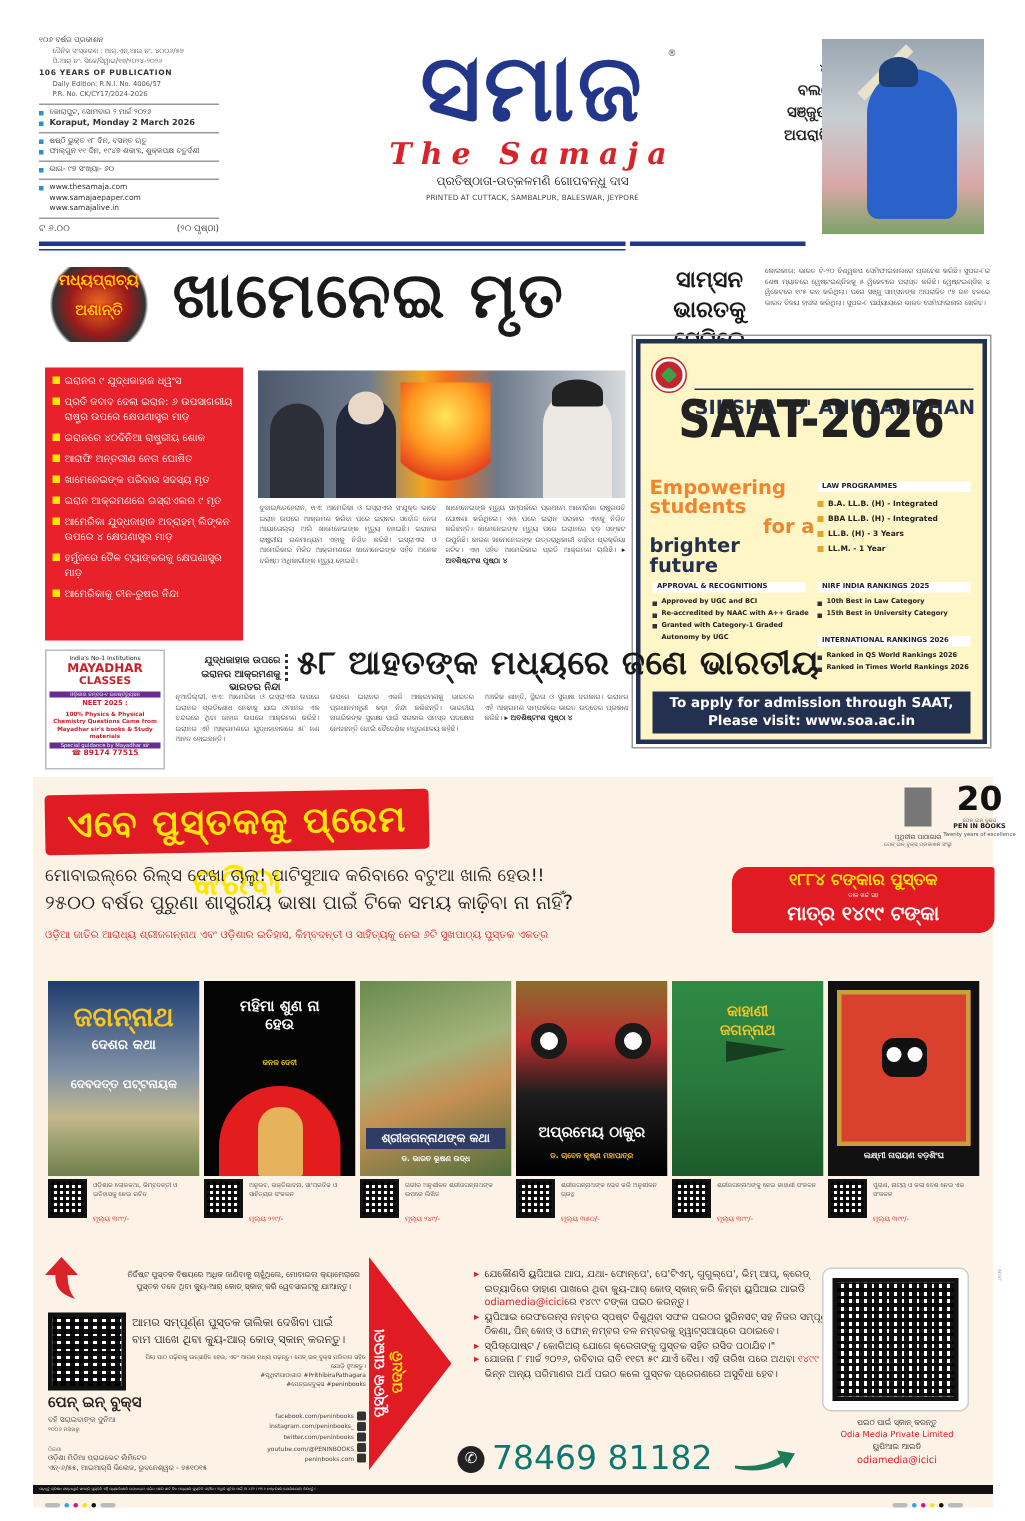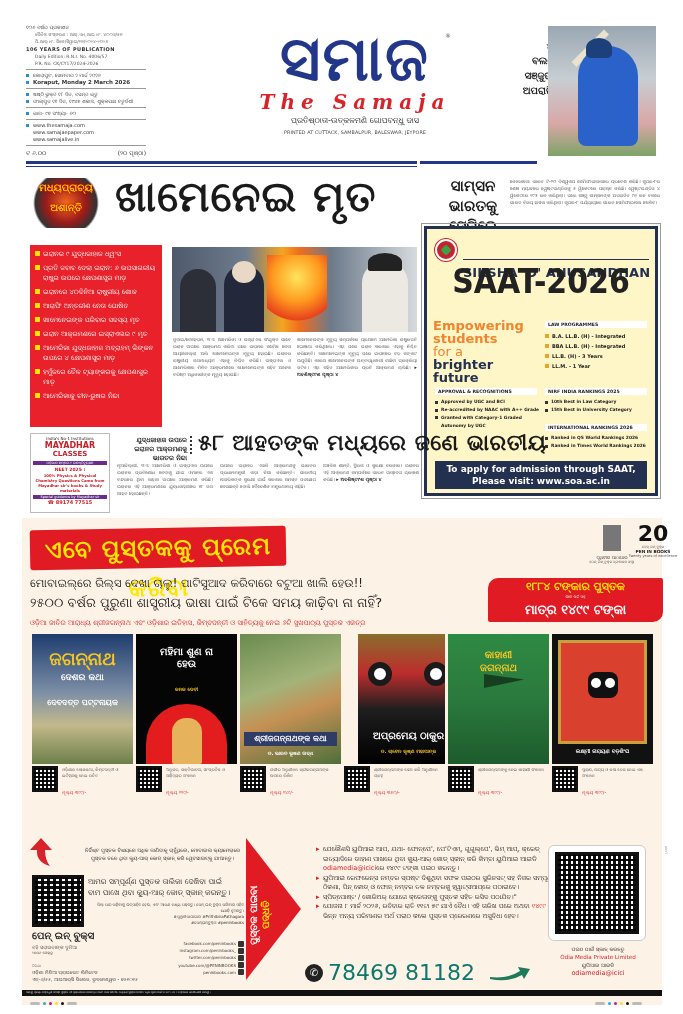--- a/index.html
+++ b/index.html
@@ -59,21 +59,21 @@
   .samson-body { left: 510px; top: 178px; width: 150px; }
 
   
   .soa { left: 424px; top: 226px; width: 234px; height: 270px; background: #fff6c8; border: 3px solid #23304f; outline: 1px solid #999; outline-offset: 2px; }
   .soa .logo-c { position:absolute; left: 8px; top: 10px; width: 22px; height: 22px; border-radius: 50%; background: #c6242c; border: 2px solid #fff; box-shadow: 0 0 0 1px #c6242c; }
   .soa .logo-c::after { content: ""; position:absolute; left: 5px; top: 5px; width: 8px; height: 8px; background: #3aa14a; border-radius: 2px; transform: rotate(45deg); }
   .soa .title { position:absolute; left: 36px; top: 10px; font-size: 13px; font-weight: bold; color: #23304f; margin-top: 26px; }
   .soa .hr { position:absolute; left: 36px; top: 30px; width: 186px; border-top: 1.5px solid #23304f; }
   .soa .saat { position:absolute; left: 0; right: 0; top: 34px; text-align: center; font-size: 30px; font-weight: bold; color: #222; letter-spacing: 0; transform: scaleY(1.15); }
   .soa .emp { position:absolute; left: 6px; top: 90px; width: 110px; color: #f0852d; font-weight: bold; font-size: 13px; line-height: 13px; }
-  .soa .emp .for { font-weight: normal; }
+  .soa .emp .for { font-weight: bold; text-align: right; }
   .soa .emp .bf { color: #23304f; font-size: 13px; }
   .soa .sect { position:absolute; font-size: 4.6px; font-weight: bold; color: #222; background: #fff; padding: 1px 3px; }
   .soa .list { position:absolute; font-size: 5px; font-weight: bold; color: #222; line-height: 10px; }
   .soa .list .li { display: flex; align-items: center; gap: 3px; }
   .soa .list .b { width: 4px; height: 4px; background: #e8a52a; flex: none; }
   .soa .list.small { font-size: 4.4px; line-height: 8px; }
   .soa .list.small .b { background: #333; width: 3px; height: 3px; }
   .soa .apply { position:absolute; left: 8px; top: 232px; width: 212px; height: 28px; background: #23304f; color: #fff; text-align: center; font-size: 9px; line-height: 12px; font-weight: bold; padding-top: 2px; }
 
   
@@ -101,37 +101,37 @@
   .pub1 .bk { width: 18px; height: 26px; background: #777; margin: 0 auto 4px; }
   .pub1 .name { font-size: 4.4px; color: #222; }
   .pub2 { left: 628px; top: 523px; width: 50px; font-size: 3.6px; text-align: center; color: #555; }
   .pub2 .num { font-size: 22px; font-weight: bold; color: #111; line-height: 22px; }
   .pub2 .pib { font-weight: bold; color: #222; font-size: 4.3px; }
   .price-box { left: 488px; top: 578px; width: 175px; height: 44px; background: #e01b24; border-radius: 10px 2px 10px 2px; text-align: center; color: #fff; }
   .price-box .a { font-size: 11px; font-weight: bold; color: #ffe600; line-height: 14px; padding-top: 2px; }
   .price-box .b { font-size: 4px; line-height: 5px; }
   .price-box .c { font-size: 13px; font-weight: bold; line-height: 22px; }
 
-  .books { left: 32px; top: 634px; width: 624px; height: 166px; display: flex; gap: 3px; }
+  .books { left: 32px; top: 654px; width: 624px; height: 166px; display: flex; gap: 3px; }
   .book { position: relative; width: 101px; height: 164px; overflow: hidden; }
   .book .cover { position: absolute; left: 0; top: 0; width: 101px; height: 130px; }
   .book .ctitle { position: absolute; left: 0; right: 0; text-align: center; font-weight: bold; }
   .book .qr { position: absolute; left: 0; top: 132px; width: 26px; height: 26px; background:
       repeating-linear-gradient(90deg,#111 0 2px,#fff 2px 4px),
       repeating-linear-gradient(0deg,#111 0 2px,#fff 2px 4px); background-blend-mode: multiply; border: 2px solid #111; }
   .book .desc { position: absolute; left: 30px; top: 133px; width: 70px; font-size: 4.2px; line-height: 6px; color: #444; }
   .book .price { position: absolute; left: 30px; top: 156px; font-size: 4.6px; color: #d8232a; }
 
   .b1 .cover { background: linear-gradient(180deg,#1e3c6e 0%,#7d8fa6 45%,#c3b98c 70%,#6c7f4a 100%); }
   .b2 .cover { background: #050505; }
   .b2 .temple { position:absolute; left: 10px; top: 70px; width: 81px; height: 60px; background:#e31d1d; border-radius: 40px 40px 0 0; }
   .b2 .hands { position:absolute; left: 36px; top: 84px; width: 30px; height: 46px; background:#e6b35c; border-radius: 14px 14px 2px 2px; }
   .b3 .cover { background: linear-gradient(160deg,#6a8b4e 0%,#a3b37a 40%,#c59054 60%,#4e6f3b 100%); }
   .b3 .band { position:absolute; left: 4px; top: 98px; width: 93px; height: 14px; background: #2f3c66; }
-  .b4 .cover { background: linear-gradient(180deg,#8a6d2d 0%,#bd2d2d 30%,#1e1e1e 58%,#000 100%); margin-left: 14px; }
+  .b4 .cover { background: linear-gradient(180deg,#8a6d2d 0%,#bd2d2d 30%,#1e1e1e 58%,#000 100%); }
   .b4 .eye1, .b4 .eye2 { position:absolute; top: 28px; width: 24px; height: 24px; background:#fff; border-radius:50%; border: 6px solid #1a1a1a; }
   .b4 .eye1 { left: 10px; } .b4 .eye2 { left: 66px; }
   .b5 .cover { background: linear-gradient(180deg,#2e8a43 0%,#2a7a3d 50%,#1d5b2c 100%); }
   .b5 .flag { position:absolute; left: 36px; top: 40px; width: 40px; height: 14px; background:#163f20; clip-path: polygon(0 0,100% 40%,0 100%); }
   .b6 .cover { background: #111; }
   .b6 .frame { position:absolute; left: 6px; top: 6px; width: 89px; height: 104px; background: #d9412e; border: 3px solid #c9a13a; }
   .b6 .face { position:absolute; left: 36px; top: 38px; width: 30px; height: 26px; background:#111; border-radius: 8px; }
   .b6 .face::before, .b6 .face::after { content:""; position:absolute; top: 6px; width: 10px; height: 10px; background:#fff; border-radius:50%; }
   .b6 .face::before { left: 3px; } .b6 .face::after { right: 3px; }
 

